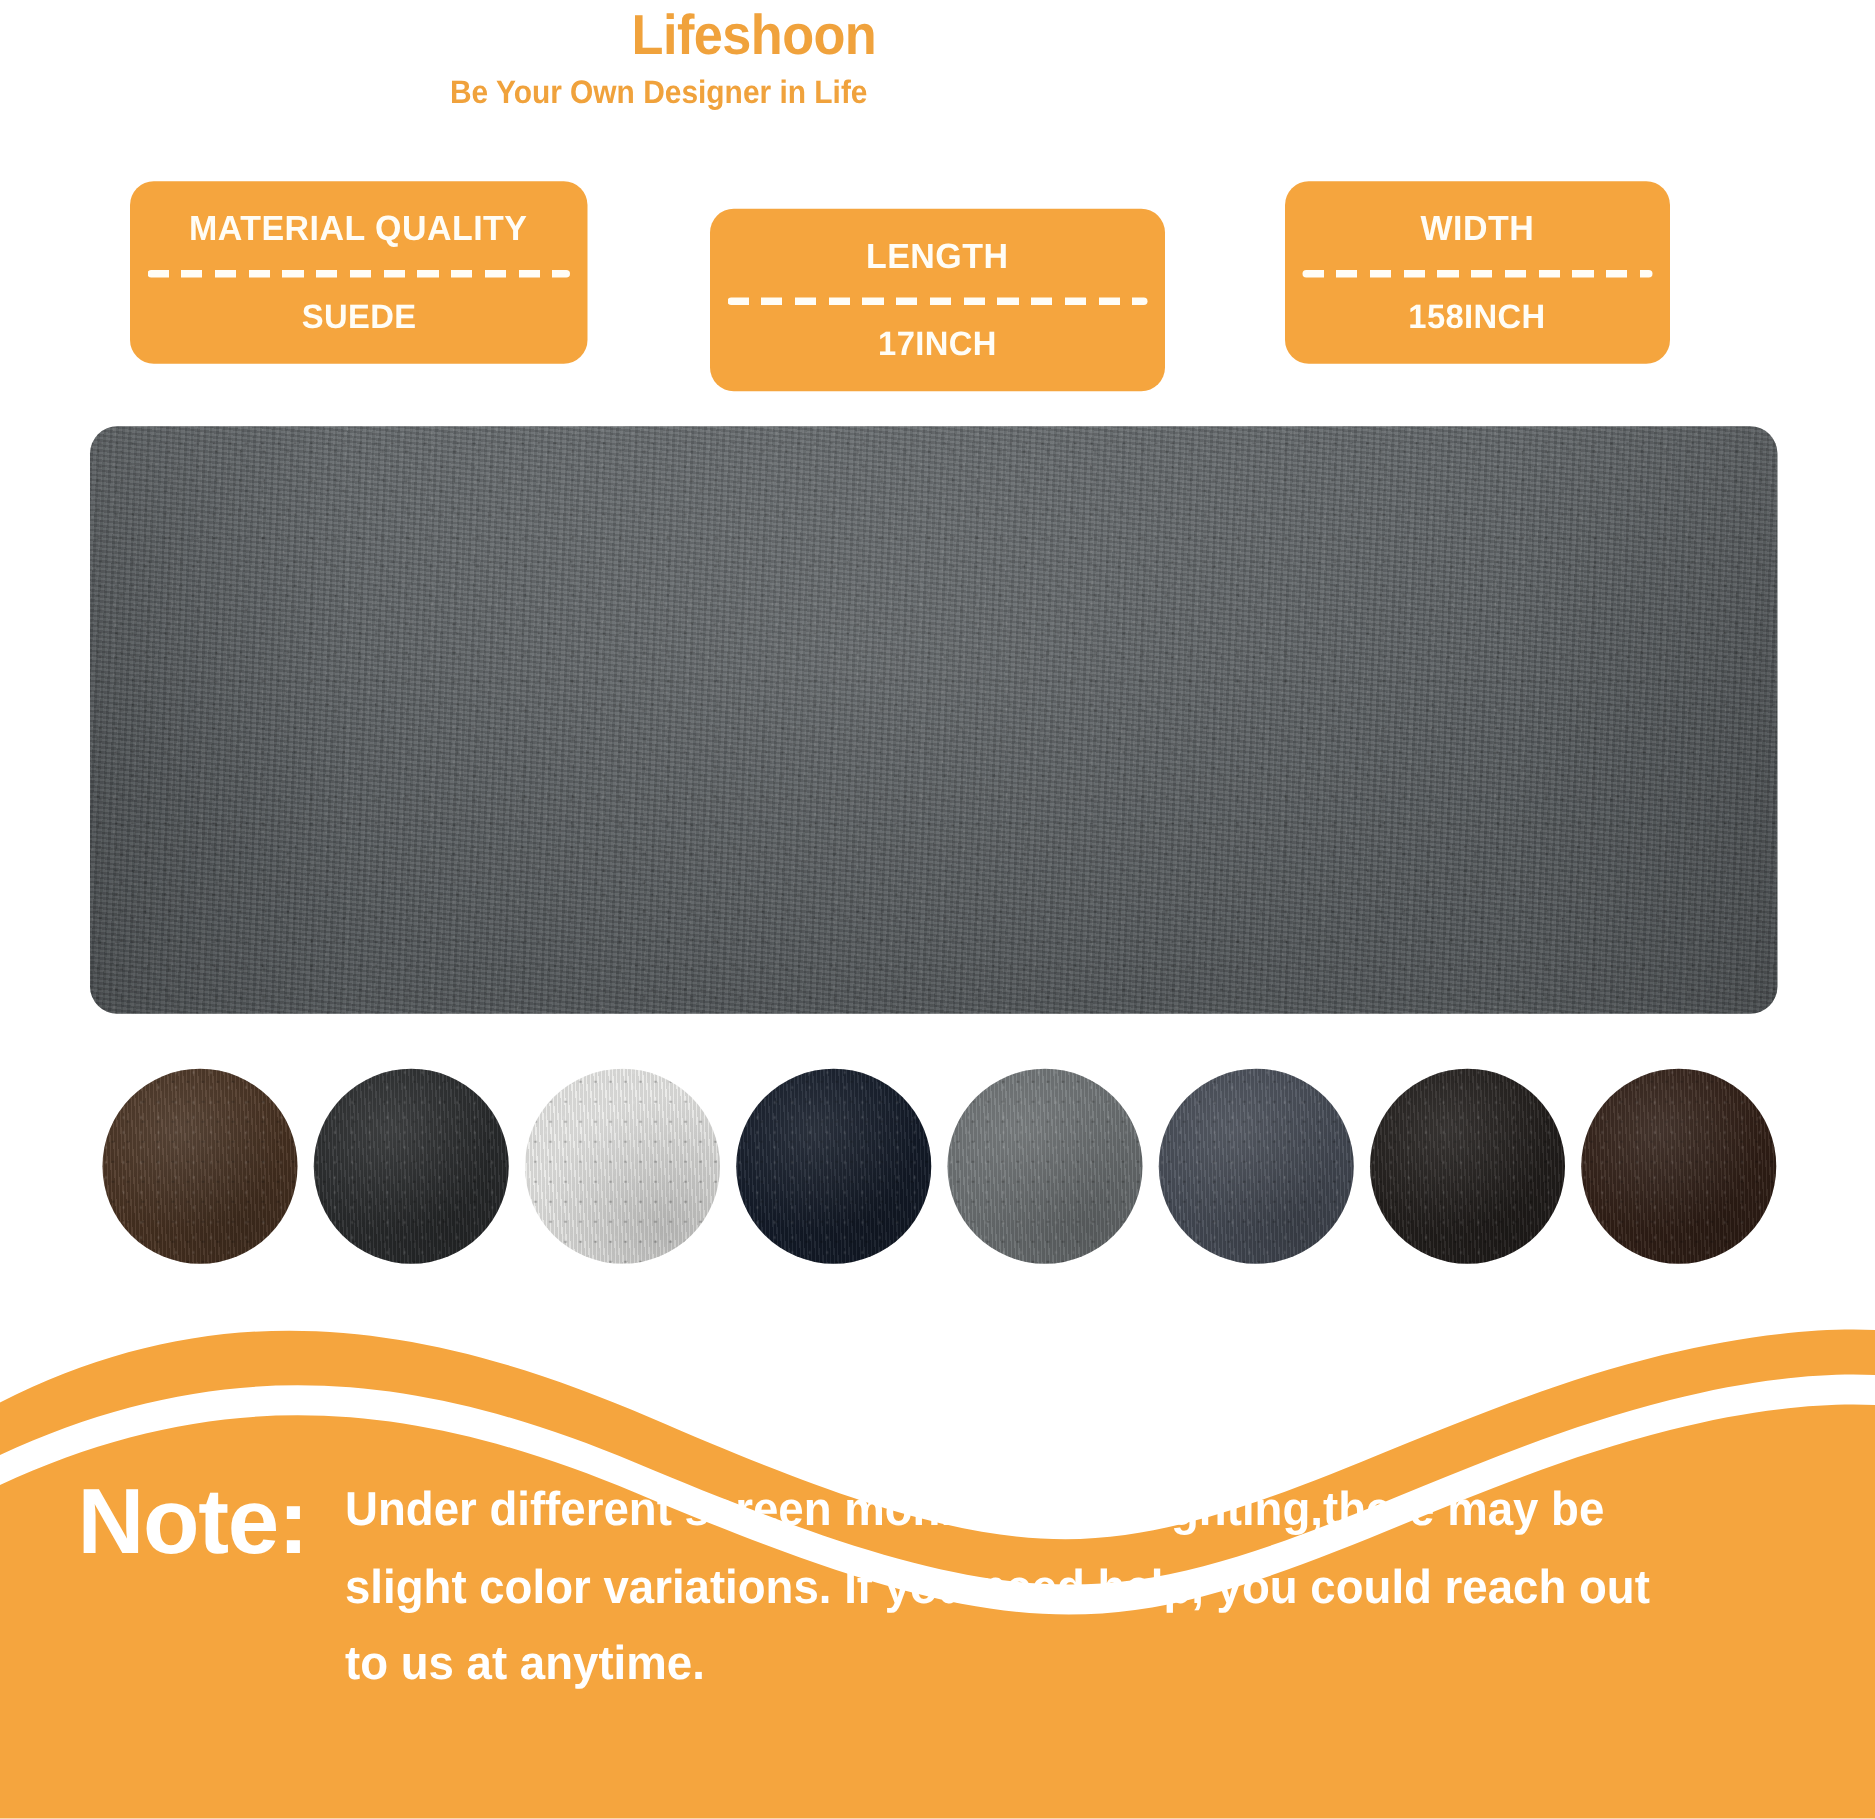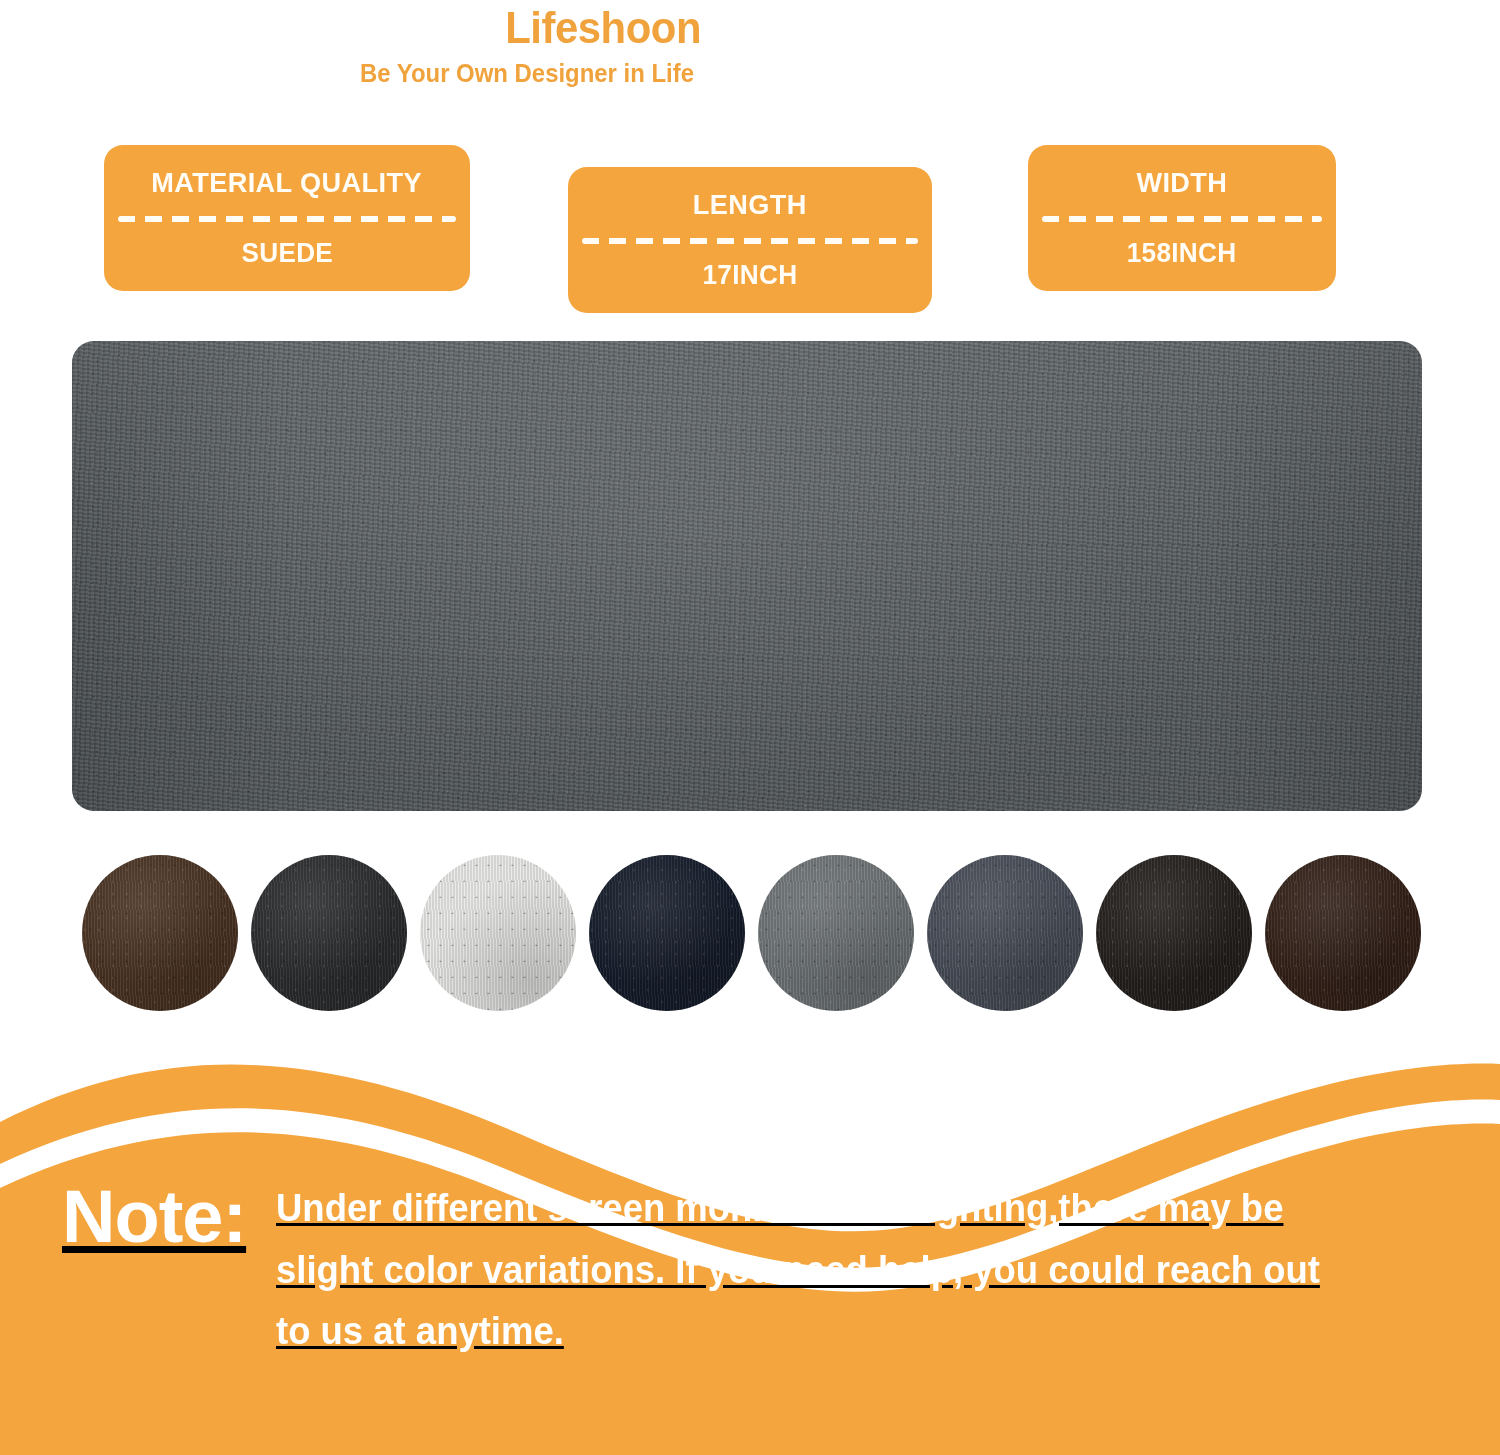--- a/index.html
+++ b/index.html
@@ -192,21 +192,20 @@
   }
   #note-content {
     position: absolute;
     left: 0;
     top: 118px;
     width: 1500px;
     display: flex;
     align-items: flex-start;
     padding-left: 62px;
     box-sizing: border-box;
-    text-decoration: underline;
   }
   #note-label {
     color: #ffffff;
     font-size: 74px;
     font-weight: bold;
     line-height: 1;
     flex: 0 0 auto;
     margin-top: 2px;
     letter-spacing: -1px;
   }

